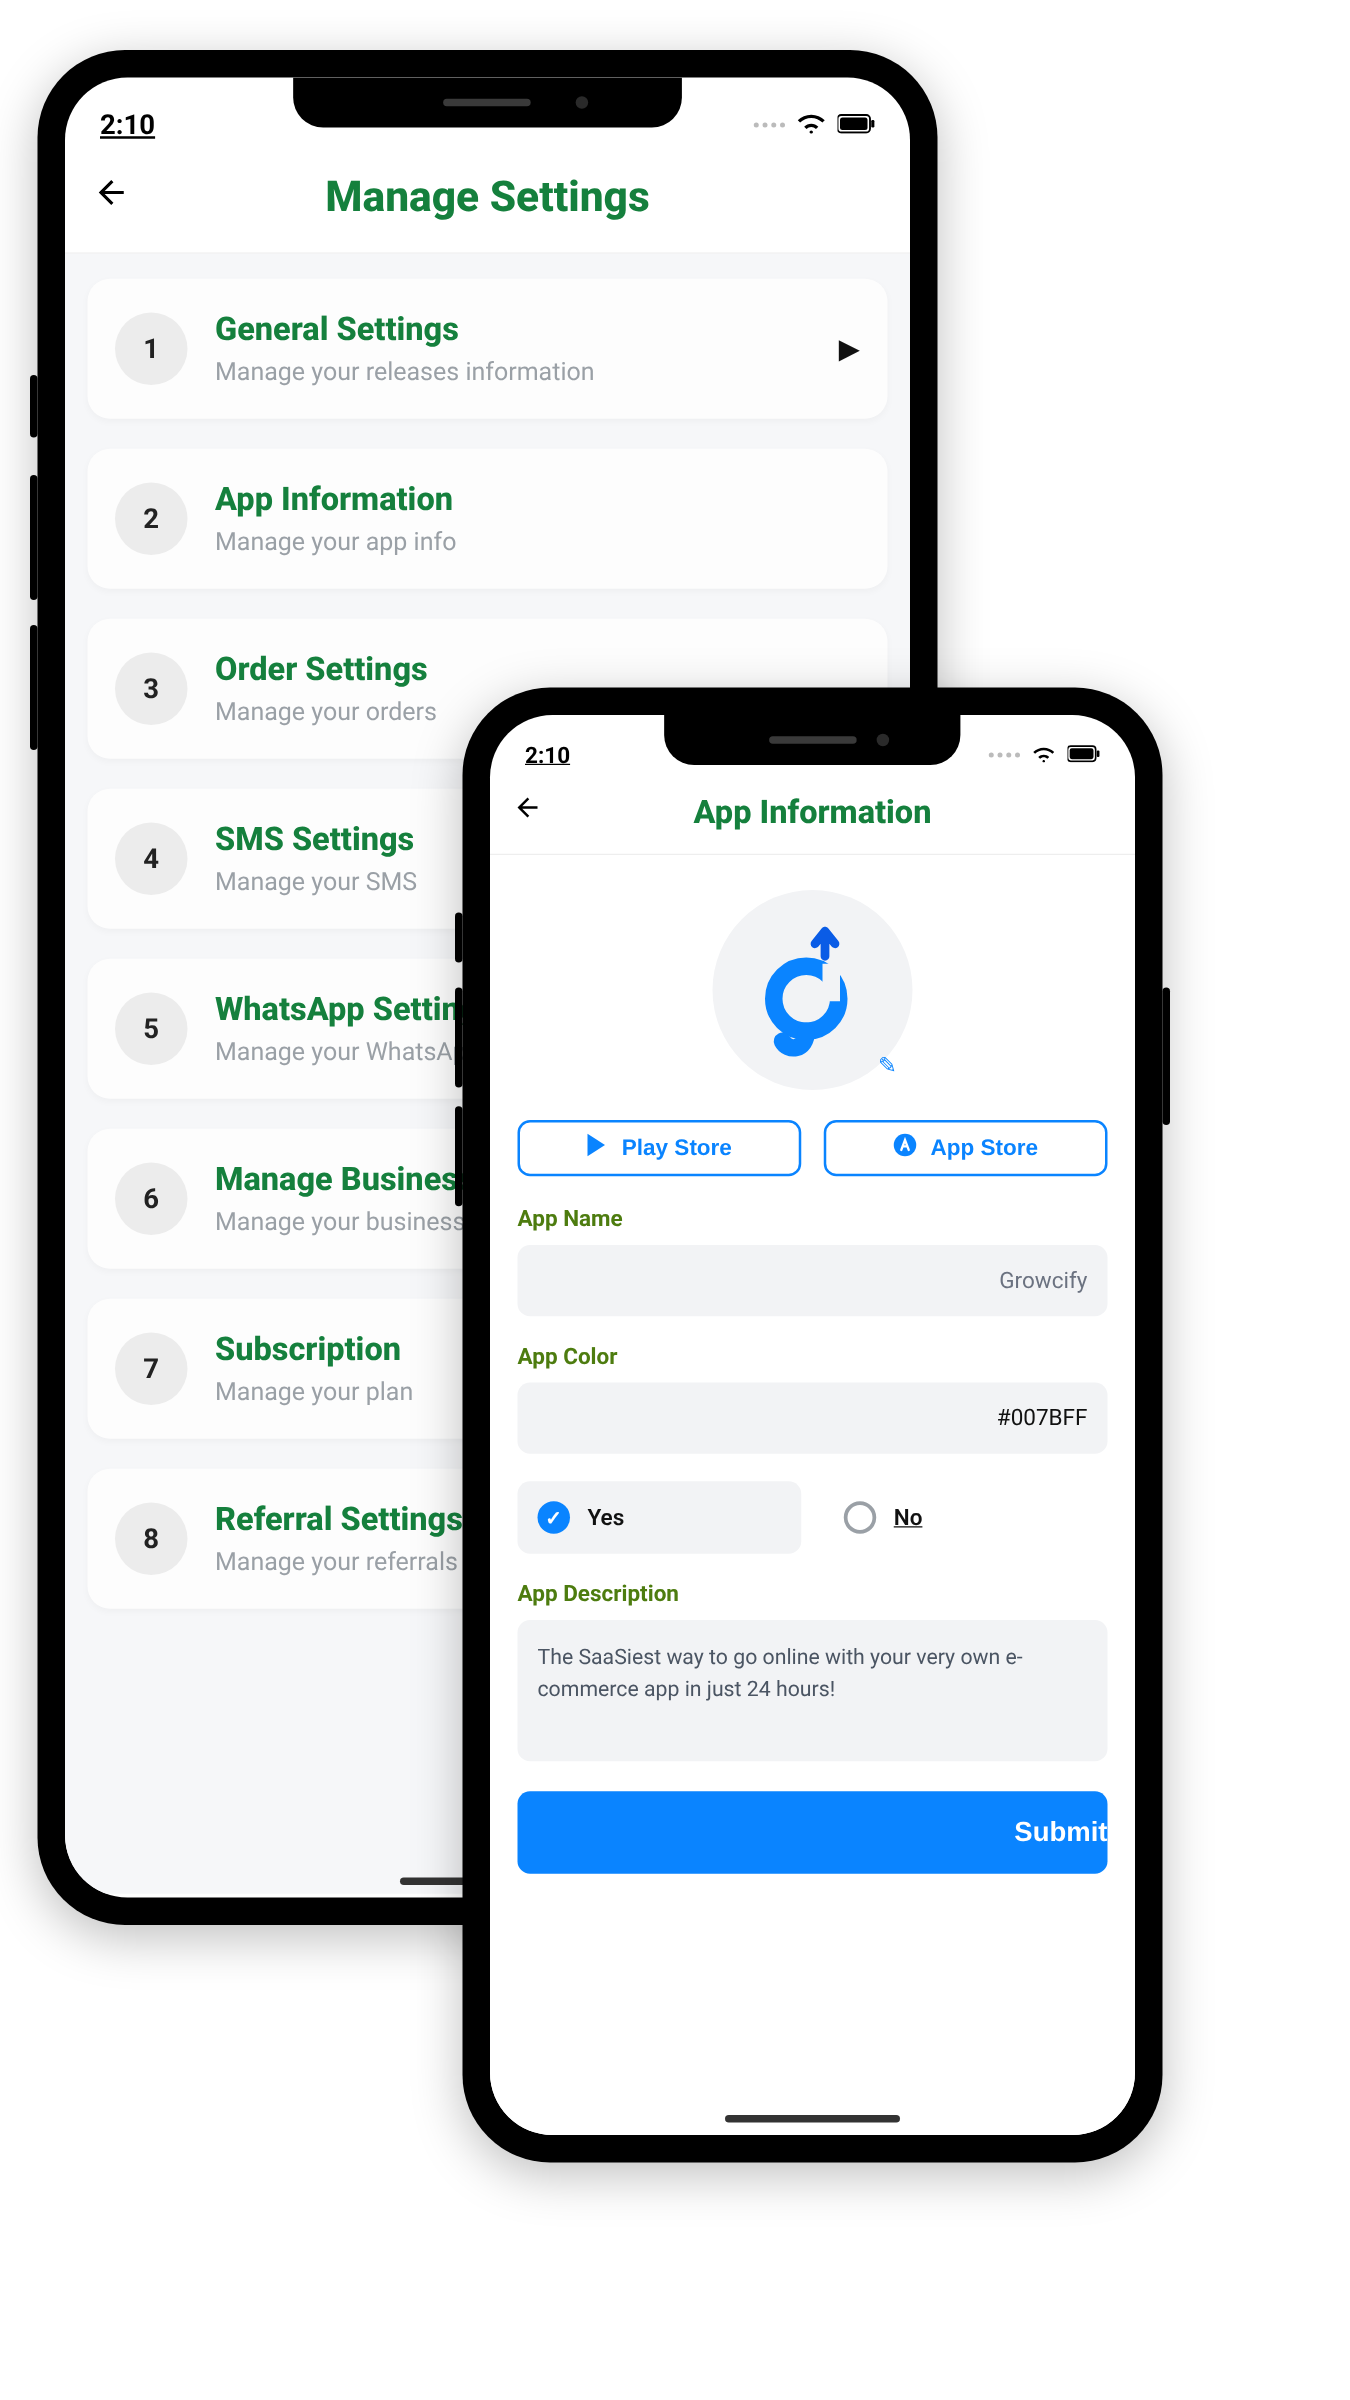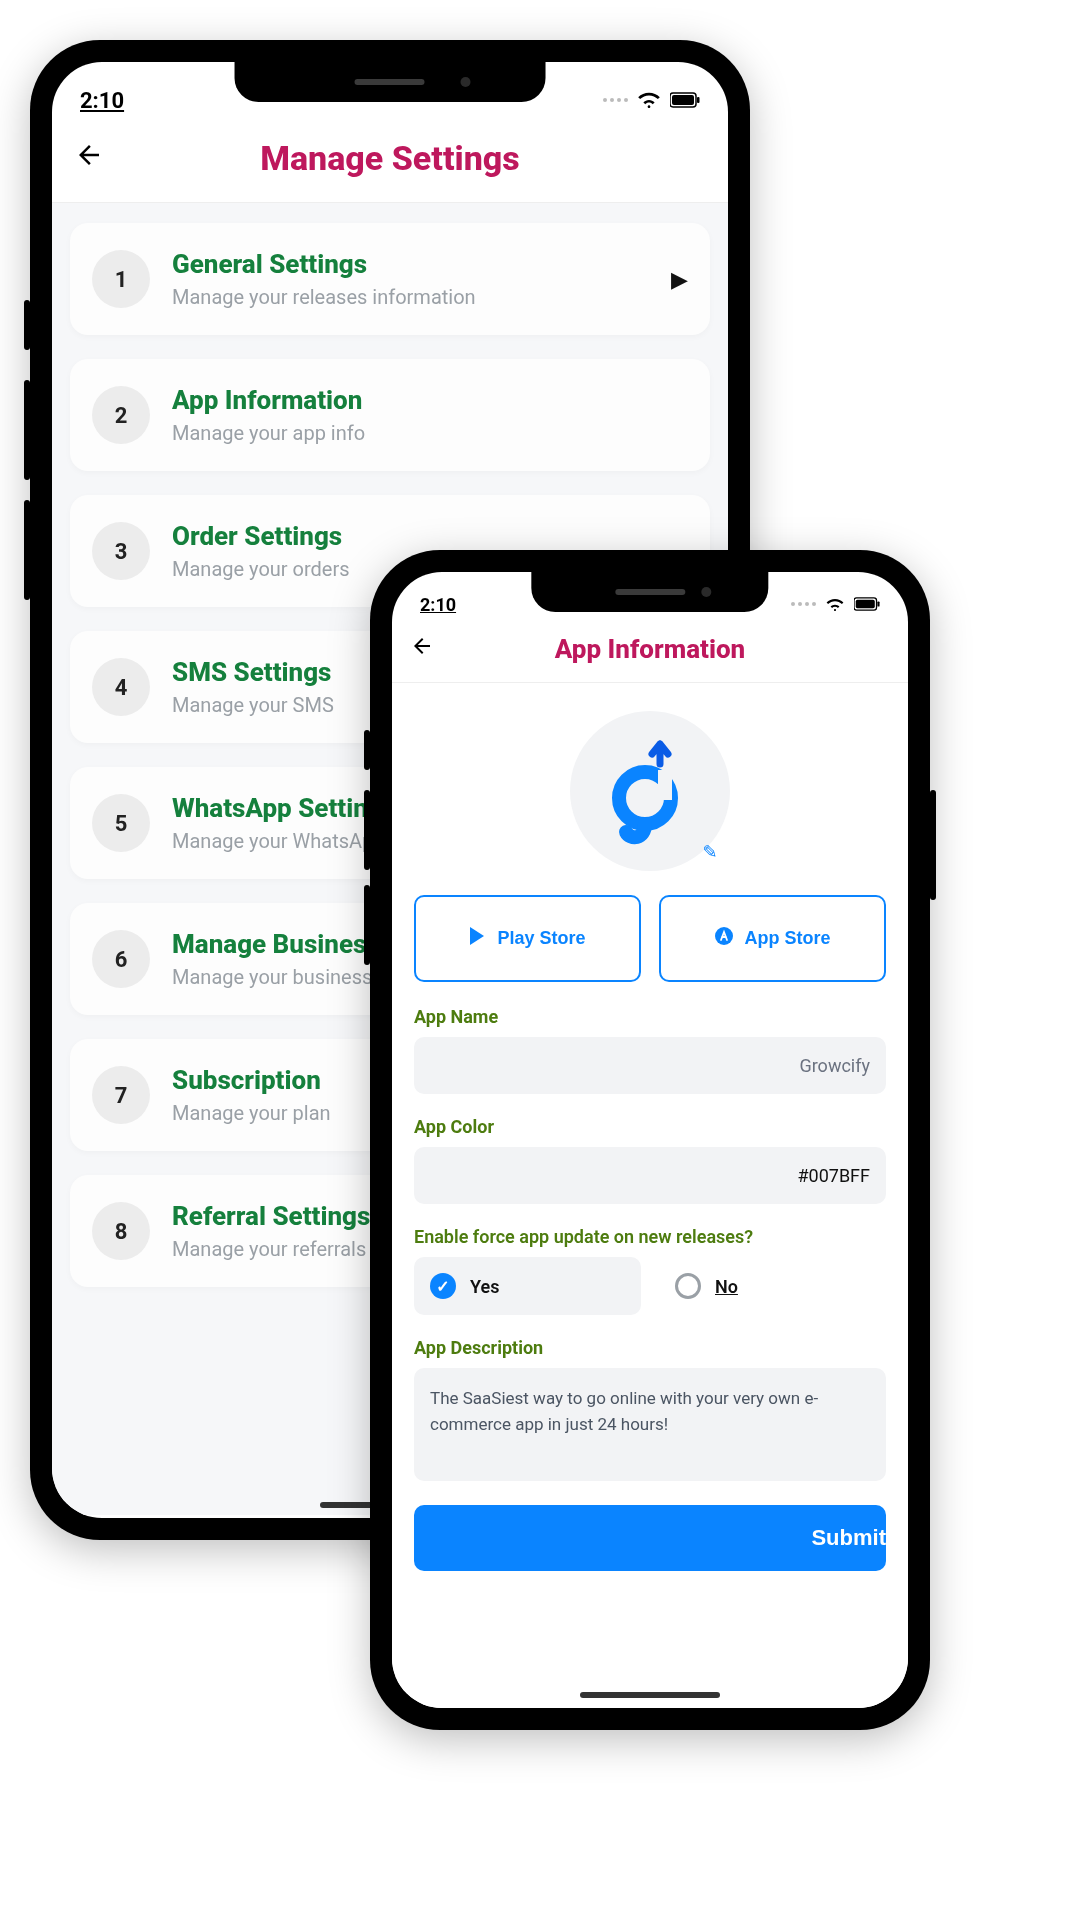--- a/index.html
+++ b/index.html
@@ -84,21 +84,21 @@
   .back-arrow {
     font-size: 34px;
     font-weight:700;
     width:40px;
   }
   .header-title {
     flex:1;
     text-align:center;
     font-size: 34px;
     font-weight:800;
-    color:#be185d;
+    color:#15803d;
     margin-left:-40px;
   }
 
   .settings-list {
     padding: 20px 18px;
     background:#f6f7f9;
     height: calc(100% - 58px - 86px);
     overflow:hidden;
   }
   .settings-item {
@@ -143,21 +143,21 @@
   }
   .edit-pencil{
     position:absolute; right:6px; bottom:6px;
     width:28px;height:28px;border-radius:50%;
     display:flex;align-items:center;justify-content:center;
     color:#0a84ff; font-size:18px;
   }
   .store-row { display:flex; gap:18px; margin-bottom:24px; }
   .store-btn {
     flex:1; border:2px solid #0a84ff; color:#0a84ff;
-    border-radius:10px; padding:29px 0;
+    border-radius:10px; padding:8px 0;
     display:flex;align-items:center;justify-content:center;gap:10px;
     font-weight:700; font-size:18px; background:#fff;
   }
   .field-label { font-weight:700; font-size:18px; color:#4d7c0f; margin-bottom:10px;}
   .field-input {
     width:100%; background:#f2f3f5; border:none; border-radius:10px;
     padding:18px 16px; font-size:18px; color:#6b7280; margin-bottom:22px;
     font-family:inherit;
     text-align:right;
   }
@@ -374,21 +374,20 @@
           <span>App Store</span>
         </button>
       </div>
 
       <div class="field-label">App Name</div>
       <input class="field-input" value="Growcify" style="">
 
       <div class="field-label">App Color</div>
       <input class="field-input" style="color: rgb(17, 17, 17);" value="#007BFF">
 
-      <div class="field-label" style="font-weight:600;">Enable force app update on new releases?</div>
       <div class="radio-row">
         <div class="radio-opt">
           <span class="radio-circle checked">✓</span>
           <span>Yes</span>
         </div>
         <div class="radio-opt plain">
           <span class="radio-circle unchecked"></span>
           <span>No</span>
         </div>
       </div>

